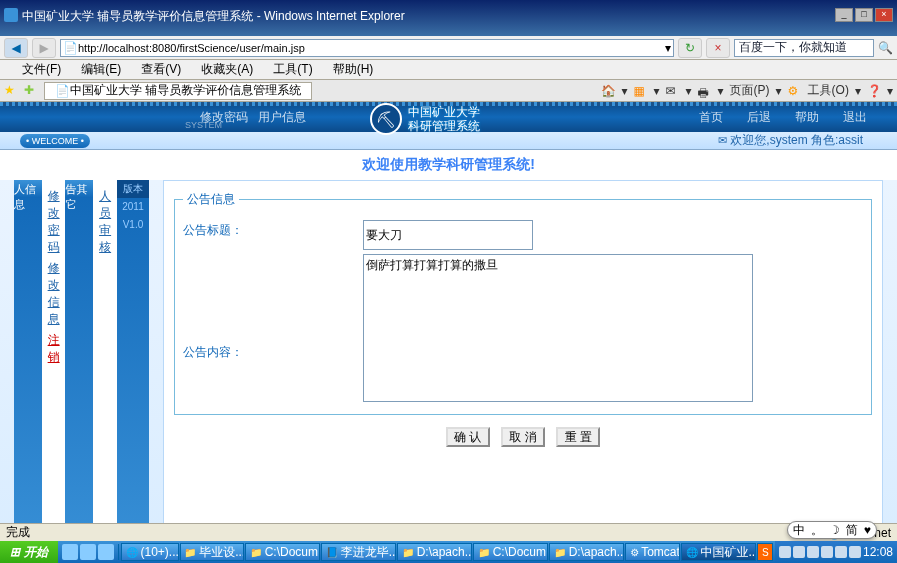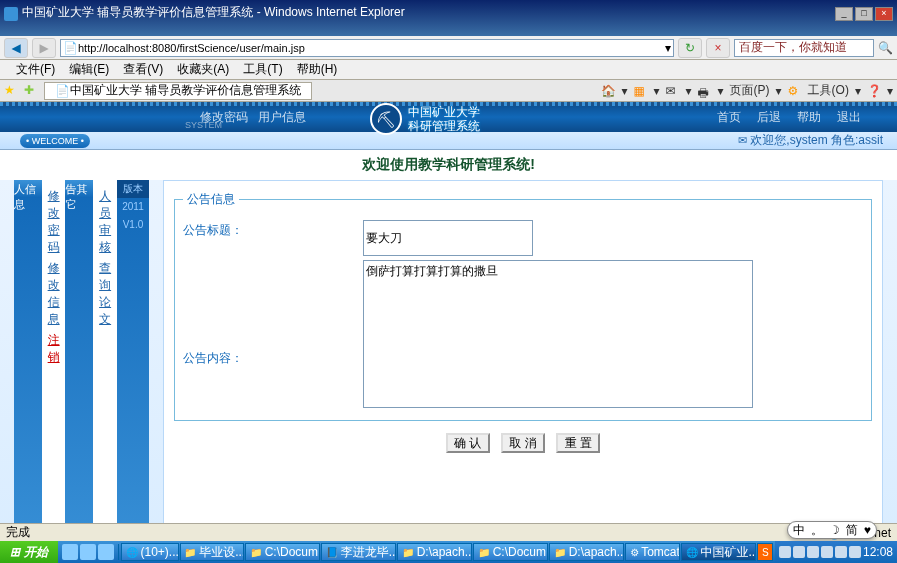--- a/index.html
+++ b/index.html
@@ -1,60 +1,60 @@
 <!DOCTYPE html>
 <html><head>
 <meta charset="utf-8">
 <style>
 *{margin:0;padding:0;box-sizing:border-box;font-family:"SimSun",Arial,sans-serif;font-size:12px}
 body{width:897px;height:563px;background:#ece9d8;overflow:hidden;position:relative}
-.titlebar{height:36px;background:linear-gradient(#0a246a,#3a6ea5);color:#fff;display:flex;align-items:flex-end;padding:15px 4px}
+.titlebar{height:36px;background:linear-gradient(#0a246a,#3a6ea5);color:#fff;display:flex;align-items:flex-start;padding:8px 4px}
 .titlebar .ie-icon{width:14px;height:14px;background:#3a92d8;border-radius:2px;margin-right:4px;display:inline-block}
 .titlebar .title{flex:1}
 .win-btns{display:flex;gap:2px}
 .win-btns span{width:18px;height:14px;background:#c0c0c0;border:1px solid #888;text-align:center;line-height:10px;font-size:9px;color:#000}
 .ie-toolbar{height:24px;background:#f0f0f0;border-bottom:1px solid #aca899;display:flex;align-items:center;padding:0 4px;gap:4px}
 .nav-btn{width:24px;height:20px;background:#e8e8e8;border:1px solid #ccc;border-radius:3px;display:flex;align-items:center;justify-content:center}
 .addr{flex:1;height:18px;border:1px solid #7f9db9;background:#fff;display:flex;align-items:center;padding:0 2px}
 .addr input{flex:1;border:none;outline:none;font-size:11px}
-.search-box{width:140px;height:18px;border:1px solid #7f9db9;background:#fff;padding:0 4px;color:#7f1d1d;display:flex;align-items:center}
-.menubar{height:20px;background:#f0f0f0;border-bottom:1px solid #aca899;display:flex;align-items:center;padding:0 16px;gap:14px;font-size:12px}
+.search-box{width:140px;height:18px;border:1px solid #7f9db9;background:#fff;padding:0 4px;color:#0f172a;display:flex;align-items:center}
+.menubar{height:20px;background:#f0f0f0;border-bottom:1px solid #aca899;display:flex;align-items:center;padding:0 22px;gap:20px;font-size:12px}
 .menubar span{cursor:default}
 .tabbar{height:22px;background:#e8e8e8;border-bottom:1px solid #aca899;display:flex;align-items:center;padding:0 4px;gap:4px}
 .tab{height:18px;padding:0 10px;background:#fff;border:1px solid #aca899;display:flex;align-items:center;font-size:11px}
 .fav-star{width:16px;height:16px;color:#fc0}
 .tab-tools{margin-left:auto;display:flex;gap:6px;font-size:11px;color:#333;align-items:center}
 .tab-tools .ico{width:14px;height:14px;display:inline-block}
 .content{height:462px;background:#fff;position:relative;overflow:hidden}
 .app-header{height:30px;background:linear-gradient(#0b4a8a,#1168b8,#0b4a8a);position:relative;display:flex;align-items:center;color:#fff}
 .app-header .stripe{position:absolute;top:0;left:0;right:0;height:4px;background:repeating-linear-gradient(90deg,#3a92d8 0 3px,#1a528a 3px 6px)}
 .logo-block{position:absolute;left:370px;top:-2px;width:160px;height:38px;display:flex;align-items:center;gap:6px}
 .logo-circle{width:32px;height:32px;border:2px solid #fff;border-radius:50%;display:flex;align-items:center;justify-content:center;font-size:16px;background:#0b4a8a}
 .logo-text{display:flex;flex-direction:column;font-family:"KaiTi","SimSun";font-size:13px;line-height:14px;text-shadow:0 0 3px #0af}
 .sys-links{position:absolute;left:200px;display:flex;gap:10px;font-size:11px;color:#cde}
-.sys-links2{position:absolute;right:36px;display:flex;gap:16px;font-size:11px;color:#cde}
+.sys-links2{position:absolute;right:30px;display:flex;gap:24px;font-size:11px;color:#cde}
 .sys-label{position:absolute;left:185px;top:18px;font-size:9px;color:#8ac}
 .welcome-bar{height:18px;background:linear-gradient(#d8ecff,#c0dfff);border-bottom:1px solid #8ac;display:flex;align-items:center}
 .welcome-tag{margin-left:20px;width:70px;height:14px;background:linear-gradient(#3a92d8,#1168b8);color:#fff;font-size:9px;text-align:center;line-height:14px;border-radius:7px}
-.welcome-right{margin-left:auto;margin-right:14px;color:#26a;font-size:11px}
-.page-title{text-align:center;color:#14532d;font-size:14px;padding:6px 0;font-weight:bold}
+.welcome-right{margin-left:auto;margin-right:34px;color:#26a;font-size:11px}
+.page-title{text-align:center;color:#3b82f6;font-size:14px;padding:6px 0;font-weight:bold}
 .app-body{display:flex;height:394px;background:linear-gradient(#eaf4ff,#d8ecff)}
 .sidebar{width:135px;background:linear-gradient(#1168b8,#3a92d8);margin:0 0 0 14px;display:flex;flex-direction:row;color:#fff}
 .side-group{background:#fff;color:#26a;text-align:center;padding:6px 0;margin:0}
 .side-head{height:18px;background:linear-gradient(#3a92d8,#1168b8);color:#fff;font-size:11px;display:flex;align-items:center;justify-content:center;gap:4px}
 .side-link{display:block;color:#26a;text-decoration:underline;padding:2px 0;font-size:12px}
 .side-link.red{color:#c00}
 .side-spacer{flex:1;background:linear-gradient(#1168b8,#3a92d8)}
 .side-footer{height:18px;background:#0b4a8a;color:#9cf;font-size:10px;text-align:center;line-height:18px}
 .main{flex:1;margin:0 14px 0 14px;background:#fff;border:1px solid #b8d8f8;padding:4px 10px;overflow:auto}
 fieldset{border:1px solid #7bd;margin:6px 0;padding:8px}
 legend{color:#1168b8;padding:0 4px;font-size:12px}
 .form-row{display:flex;margin:4px 0;align-items:flex-start}
 .form-lbl{width:180px;color:#1168b8;padding-right:4px;padding-top:2px}
-.form-row input[type=text]{width:170px;height:36px;border:1px solid #7f9db9;padding:0 2px}
+.form-row input[type=text]{width:170px;height:30px;border:1px solid #7f9db9;padding:0 2px}
 .form-row textarea{width:390px;height:148px;border:1px solid #7f9db9;padding:2px;resize:none;font-family:inherit;overflow-y:scroll}
 .btns{text-align:center;padding:6px 0}
 .btns button{width:44px;height:20px;margin:0 4px;border:2px outset #ddd;background:#efefef;font-size:12px;cursor:pointer}
 .statusbar{position:absolute;bottom:22px;left:0;right:0;height:18px;background:#ece9d8;border-top:1px solid #aca899;display:flex;align-items:center;padding:0 6px;font-size:11px}
 .statusbar .right{margin-left:auto;display:flex;gap:8px;align-items:center}
 .ime{position:absolute;right:20px;bottom:24px;width:90px;height:18px;background:#fff;border:1px solid #888;border-radius:9px;display:flex;align-items:center;justify-content:center;gap:6px;font-size:11px;box-shadow:0 2px 4px rgba(0,0,0,.3)}
 .taskbar{position:absolute;bottom:0;left:0;right:0;height:22px;background:linear-gradient(#3a92d8,#1168b8);display:flex;align-items:center}
 .start{height:22px;padding:0 10px;background:linear-gradient(#5c2,#3a1);color:#fff;font-weight:bold;display:flex;align-items:center;gap:4px;font-style:italic}
 .ql{display:flex;gap:2px;padding:0 4px;border-right:1px solid #06a}
 .ql span{width:16px;height:16px;background:#8cf;border-radius:2px}
@@ -161,21 +161,20 @@
       <div class="side-head">✉ 个人信息</div>
       <div class="side-group">
         <a class="side-link">修改密码</a>
         <a class="side-link">修改信息</a>
         <a class="side-link red">注销</a>
       </div>
       <div class="side-spacer"></div>
       <div class="side-head">✉ 公告其它</div>
       <div class="side-group">
         <a class="side-link">人员审核</a>
-        <a class="side-link">查询论文</a>
       </div>
       <div class="side-spacer"></div>
       <div class="side-footer">版本2011 V1.0</div>
     </div>
 
     <div class="main">
       <fieldset>
         <legend>公告信息</legend>
         <div class="form-row">
           <div class="form-lbl">公告标题：</div>

